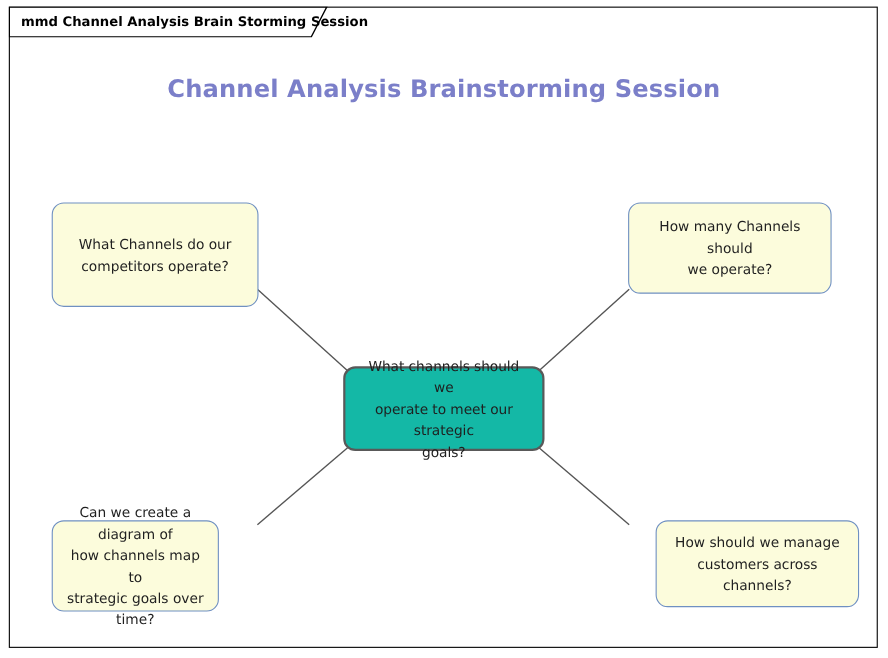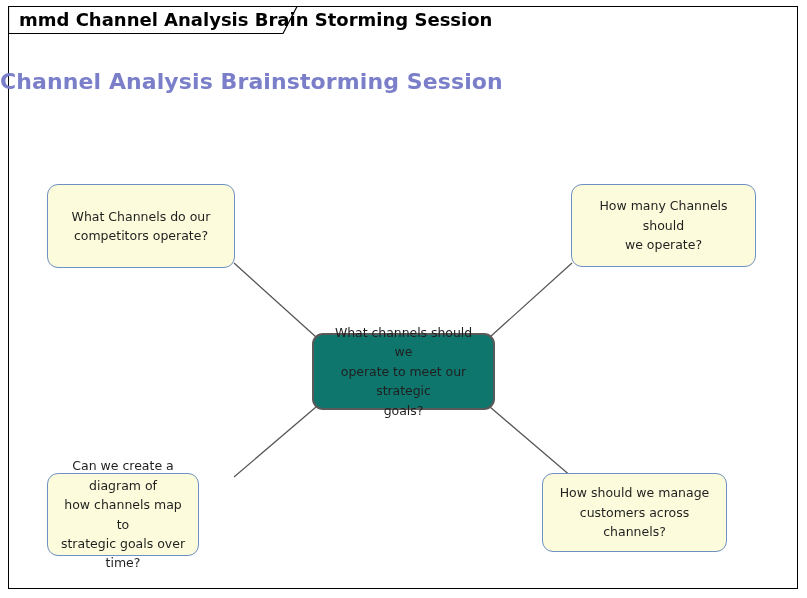--- a/index.html
+++ b/index.html
@@ -41,21 +41,21 @@
     top: 0;
     width: 304px;
     height: 28px;
   }
   #frame-tab .tab-label {
     position: absolute;
     left: 11px;
     top: 0;
     height: 44px;
     line-height: 28px;
-    font-size: 18px;
+    font-size: 12px;
     font-weight: bold;
     color: #000000;
     white-space: nowrap;
     font-family: "DejaVu Sans", sans-serif;
   }
 
   
   #connector-layer {
     position: absolute;
     left: 0;
@@ -65,20 +65,21 @@
     z-index: 5;
     pointer-events: none;
   }
 
   
   #diagram-title {
     position: absolute;
     left: 0;
     top: 69px;
     width: 807px;
+    text-align: center;
     font-size: 22px;
     font-weight: bold;
     color: #7b7fc9;
     letter-spacing: 0.1px;
     z-index: 12;
     font-family: "DejaVu Sans", sans-serif;
   }
 
   
   .node {
@@ -99,21 +100,21 @@
     font-family: "DejaVu Sans", sans-serif;
     white-space: pre-line;
   }
 
   .node.leaf {
     background: #fcfcdc;
     border: 1.6px solid #6f90c2;
     border-radius: 11px;
   }
   .node.central {
-    background: #0f766e;
+    background: #14b8a6;
     border: 2.6px solid #595959;
     border-radius: 11px;
   }
   .node.central .node-text {
     letter-spacing: -0.05px;
   }
 </style>
 </head>
 <body>
 
@@ -132,21 +133,21 @@
 
   <line x1="572" y1="263" x2="490" y2="337" stroke="#555555" stroke-width="1.25"></line>
 
   <line x1="234" y1="477" x2="316" y2="407" stroke="#555555" stroke-width="1.25"></line>
 
   <line x1="572" y1="477" x2="490" y2="407" stroke="#555555" stroke-width="1.25"></line>
 </svg>
 
 <div id="diagram-title">Channel Analysis Brainstorming Session</div>
 
-<div class="node leaf" style="left:47px; top:184px; width:188px; height:84px;">
+<div class="node leaf" style="left:47px; top:184px; width:188px; height:95px;">
   <span class="node-text">What Channels do our
 competitors operate?</span>
 </div>
 
 <div class="node leaf" style="left:571px; top:184px; width:185px; height:83px;justify-content:flex-end;">
   <span class="node-text">How many Channels should
 we operate?</span>
 </div>
 
 <div class="node central" style="left:312px; top:333px; width:183px; height:77px;">
@@ -154,16 +155,16 @@
 operate to meet our strategic
 goals?</span>
 </div>
 
 <div class="node leaf" style="left:47px; top:473px; width:152px; height:83px;">
   <span class="node-text">Can we create a diagram of
 how channels map to
 strategic goals over time?</span>
 </div>
 
-<div class="node leaf" style="left:542px; top:473px; width:185px; height:79px;">
+<div class="node leaf" style="left:596px; top:473px; width:185px; height:79px;">
   <span class="node-text">How should we manage
 customers across channels?</span>
 </div>
 
 </body></html>

